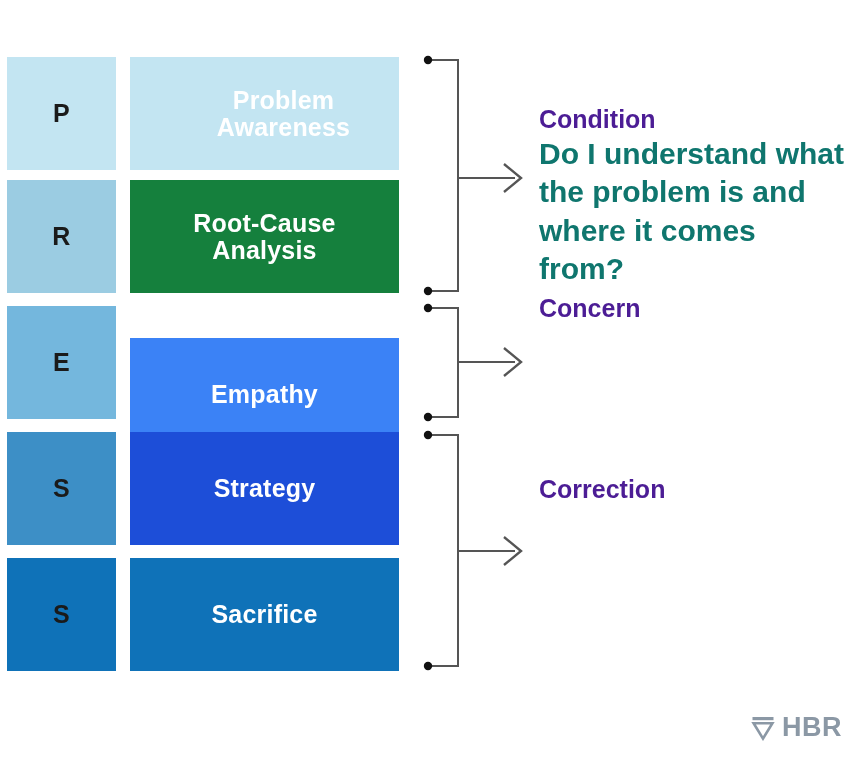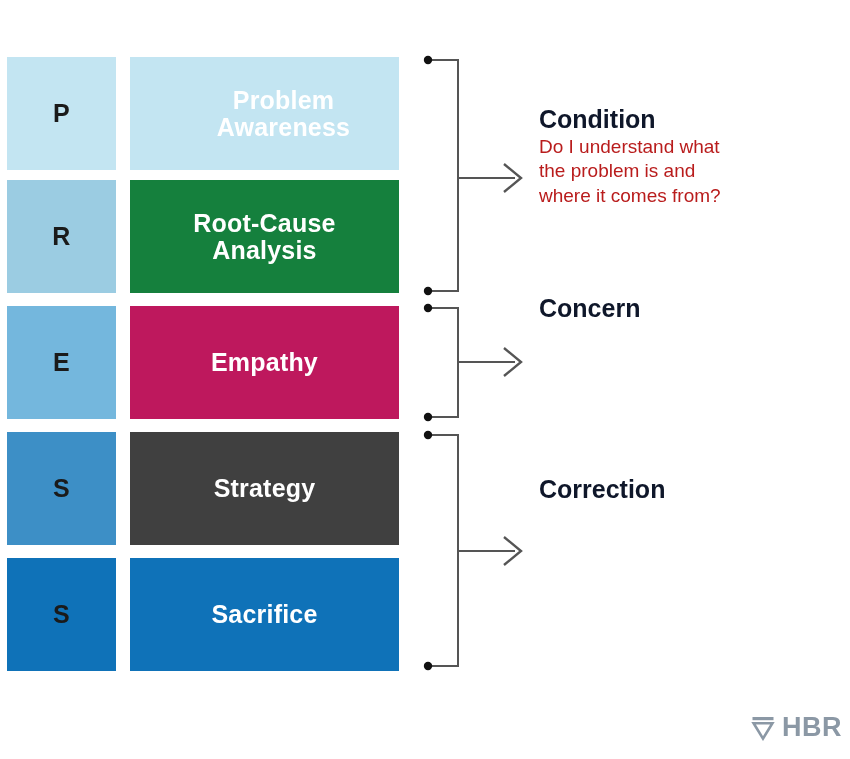--- a/index.html
+++ b/index.html
@@ -30,25 +30,25 @@
     line-height: 1.06; letter-spacing: .2px;
     white-space: pre-line;
   }
 
   
   #connectors { position: absolute; left: 0; top: 0; width: 850px; height: 759px; }
 
   
   .group { position: absolute; left: 539px; width: 310px; }
   .group-title {
-    font-size: 25px; font-weight: 700; color: #0f172a;
+    font-size: 25px; font-weight: 700; color: #4c1d95;
     line-height: 1.2; margin-bottom: 1px;
   }
   .group-body {
-    font-size: 19px; font-weight: 400; color: #b91c1c;
+    font-size: 30px; font-weight: 700; color: #0f766e;
     line-height: 1.28; white-space: pre-line;
   }
 
   
   #hbr-logo {
     position: absolute; right: 8px; bottom: 18px;
     display: flex; align-items: flex-end; gap: 7px;
   }
   #hbr-logo .hbr-mark { display: block; }
   #hbr-logo .hbr-word {
@@ -78,30 +78,30 @@
     <div class="label-box" style="background: #15803d;">
       <span class="label-text">Root-Cause
 Analysis</span>
     </div>
   </div>
 
   <div class="row" style="top:306px;">
     <div class="letter-box" style="background: rgb(116, 183, 221);">
       <span class="letter-text">E</span>
     </div>
-    <div class="label-box" style="background: #be185d;">
+    <div class="label-box" style="background: #3b82f6; margin-top: 32px;">
       <span class="label-text">Empathy</span>
     </div>
   </div>
 
   <div class="row" style="top:432px;">
     <div class="letter-box" style="background: rgb(61, 143, 198);">
       <span class="letter-text">S</span>
     </div>
-    <div class="label-box" style="background: #404040;">
+    <div class="label-box" style="background: #1d4ed8;">
       <span class="label-text">Strategy</span>
     </div>
   </div>
 
   <div class="row" style="top:558px;">
     <div class="letter-box" style="background: rgb(15, 114, 184);">
       <span class="letter-text">S</span>
     </div>
     <div class="label-box" style="background: rgb(15, 114, 184); text-align: right;">
       <span class="label-text">Sacrifice</span>

